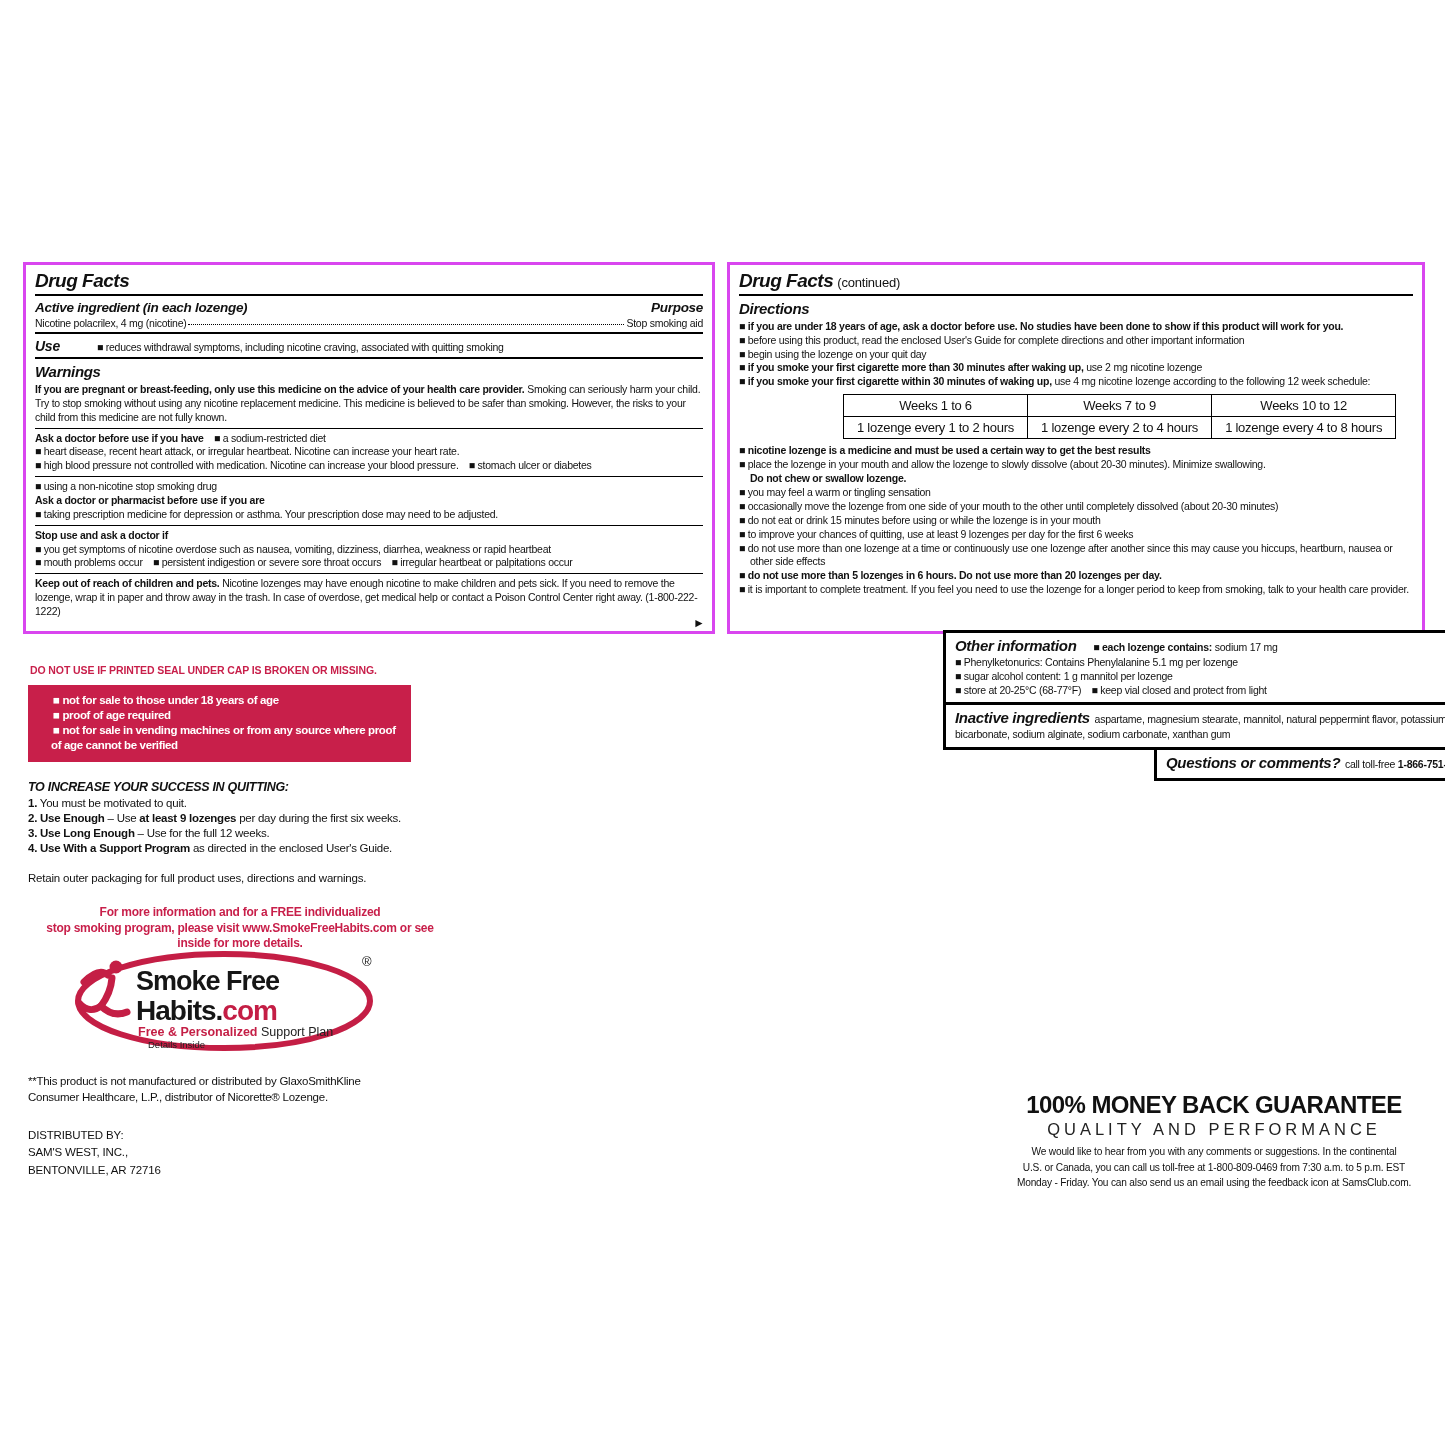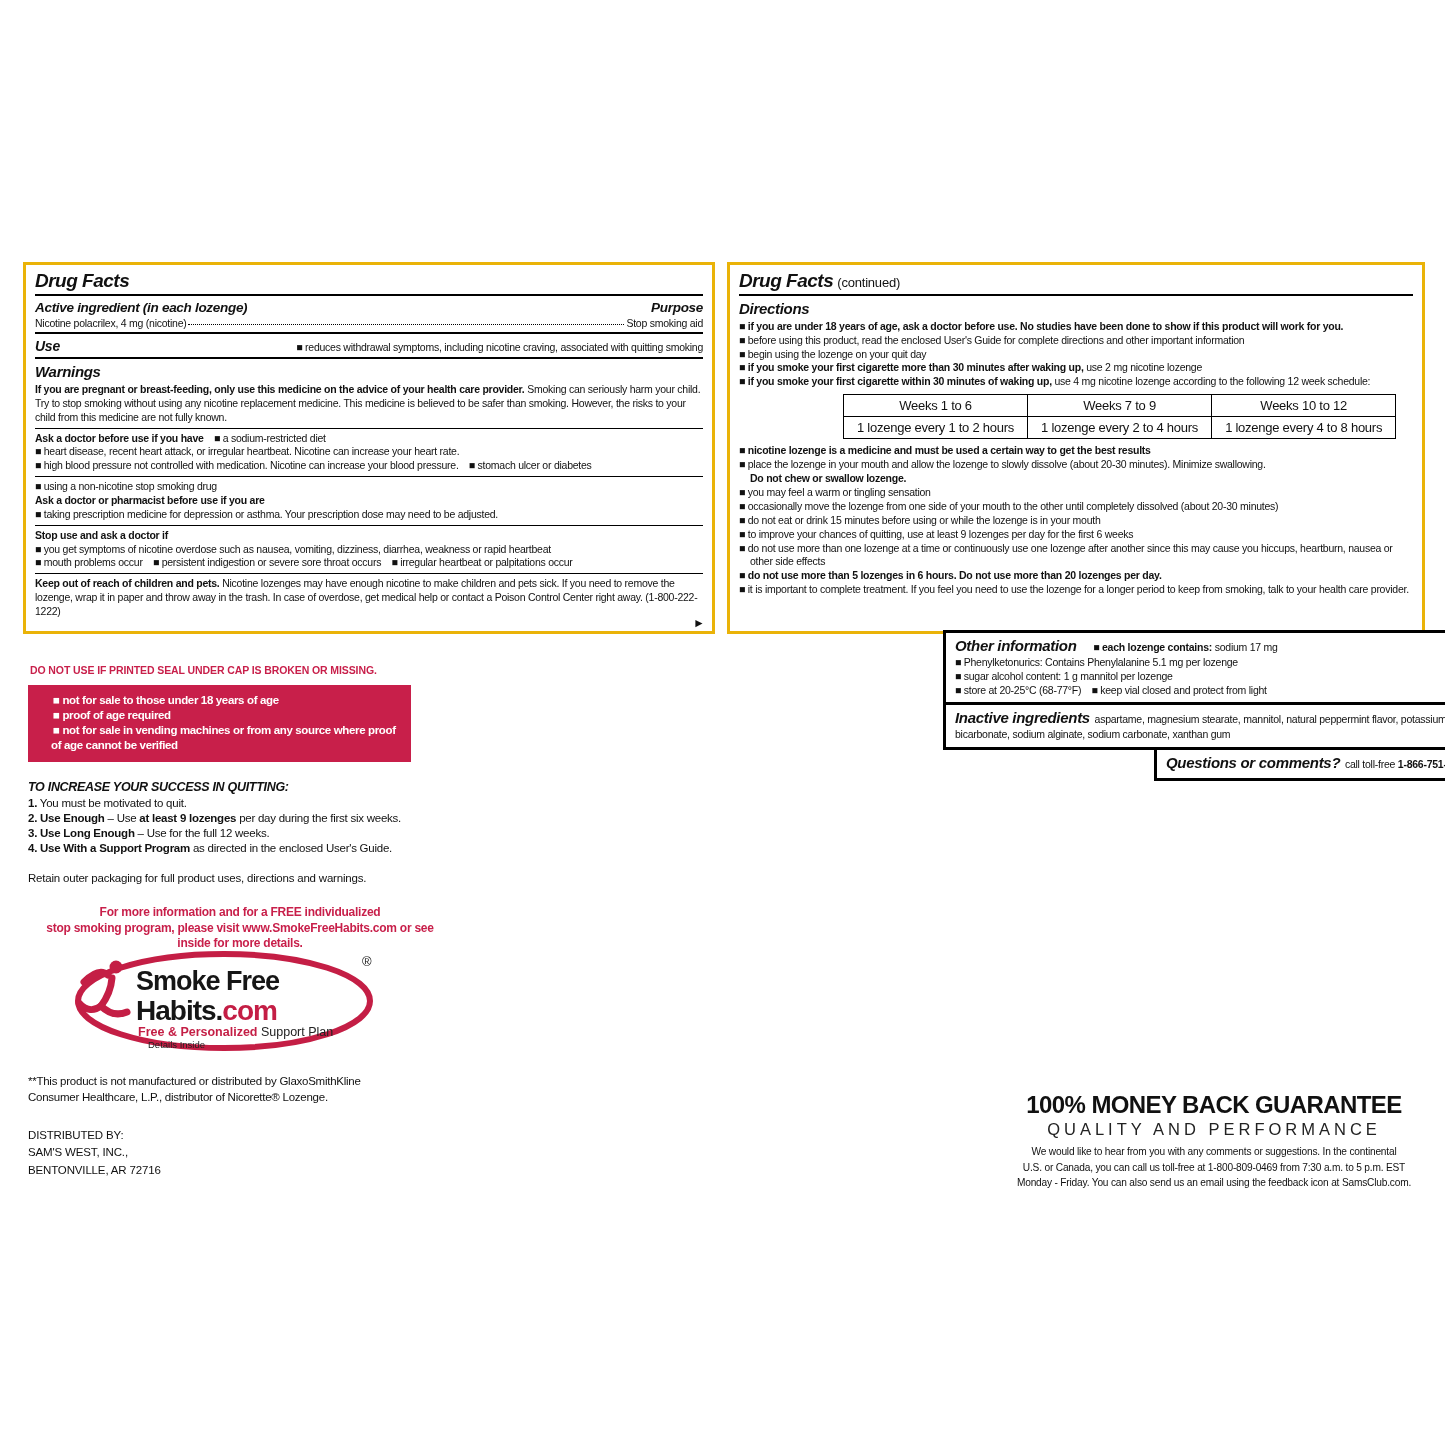--- a/index.html
+++ b/index.html
@@ -1,35 +1,35 @@
 <!DOCTYPE html>
 <html style="--red: #c81f4a; --logo-red: #c41e45;"><head>
 <meta charset="utf-8">
 <style>
   :root{ --red:#c81f4a; --logo-red:#c41e45; --ink:#111; }
   html,body{margin:0;padding:0;}
   body{
     width:1445px;height:1445px;position:relative;background:#fff;
     font-family:"Liberation Sans",sans-serif;color:var(--ink);
   }
-  .panel{position:absolute;background:#fff;border:3px solid #eab308;box-sizing:border-box;}
+  .panel{position:absolute;background:#fff;border:3px solid #d946ef;box-sizing:border-box;}
   #left-panel{left:23px;top:262px;width:692px;height:372px;}
   #right-panel{left:727px;top:262px;width:698px;height:372px;}
   .pad{padding:3px 9px 4px;font-size:10.5px;letter-spacing:-0.25px;line-height:1.32;}
   .df-title{font-style:italic;font-weight:bold;font-size:19px;letter-spacing:-0.5px;}
   .df-cont{font-style:normal;font-weight:normal;font-size:13px;letter-spacing:-0.2px;margin-left:4px;}
   .title-row{display:flex;align-items:baseline;}
   hr{border:0;margin:2px 0;}
   .rule2{border-top:2.5px solid #000;margin:1px 0 3px;}
   .rule1{border-top:1.5px solid #000;margin:3px 0;}
   .row-flex{display:flex;justify-content:space-between;align-items:flex-end;}
   .sec-ital{font-style:italic;font-weight:bold;font-size:13.5px;letter-spacing:-0.3px;}
   .dotline{display:flex;align-items:baseline;}
   .dots{flex:1;border-bottom:1.5px dotted #000;margin:0 2px;position:relative;top:-2px;}
-  .use-row{display:flex;align-items:baseline;margin:1px 0 2px;justify-content:space-between;}
+  .use-row{display:flex;align-items:baseline;margin:1px 0 2px;}
   .use-label{font-style:italic;font-weight:bold;font-size:14px;width:62px;flex:0 0 62px;}
   .warn-title{font-style:italic;font-weight:bold;font-size:15px;letter-spacing:-0.3px;margin:0 0 1px;}
   .b{font-weight:bold;}
   .hang{padding-left:11px;text-indent:-11px;}
   .cont{padding-left:11px;}
   .panel-arrow{position:absolute;right:7px;bottom:2px;font-size:12px;line-height:1;}
   table.sched{border-collapse:collapse;margin:5px 0 5px 104px;}
   table.sched td{border:1.5px solid #000;font-size:13px;letter-spacing:-0.25px;padding:2px 13px;text-align:center;}
   
   #right-boxes{position:absolute;left:943px;top:630px;width:552px;display:flex;flex-direction:column;}

